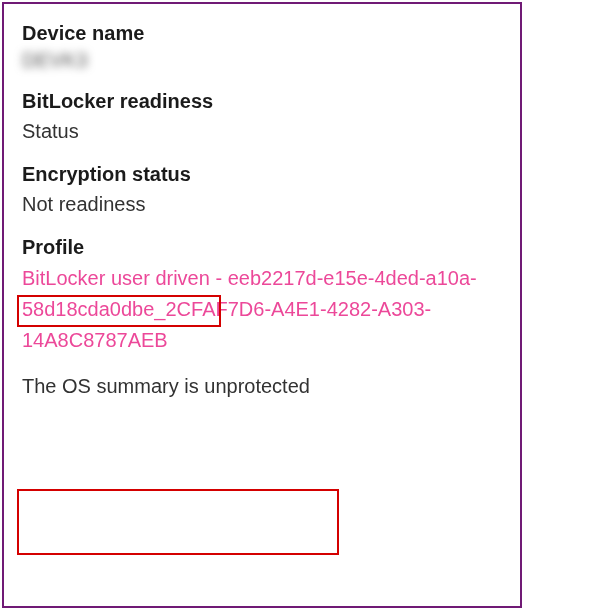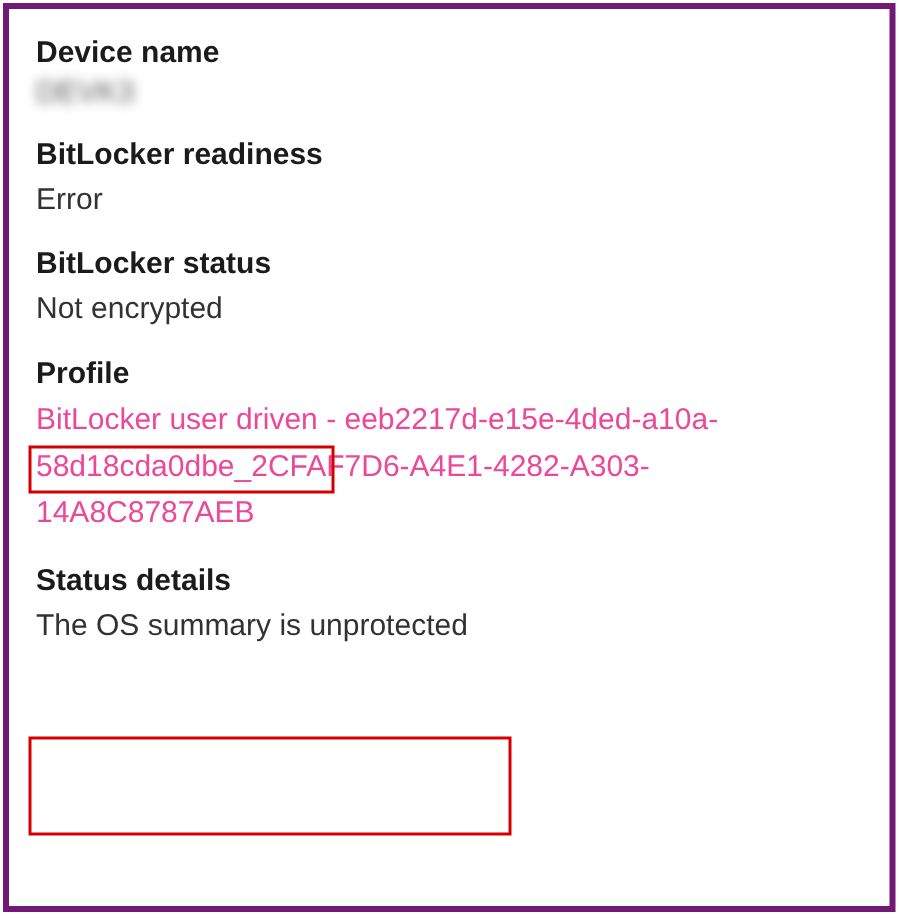--- a/index.html
+++ b/index.html
@@ -7,22 +7,22 @@
       padding: 0;
       box-sizing: border-box;
     }
     body {
       font-family: "Segoe UI", Tahoma, Geneva, Verdana, sans-serif;
       background: #fff;
       width: 599px;
       height: 610px;
     }
     .panel {
-      border: 4px solid #701a75;
-      width: 595px;
+      border: 2px solid #701a75;
+      width: 520px;
       height: 606px;
       margin: 2px;
       padding: 16px 18px;
       position: relative;
     }
     .field {
       margin-bottom: 16px;
     }
     .label {
       font-weight: 600;
@@ -76,37 +76,36 @@
 
 <div class="panel">
 
   <div class="field">
     <div class="label">Device name</div>
     <span class="blurred">DEVK3</span>
   </div>
 
   <div class="field">
     <div class="label">BitLocker readiness</div>
-    <div class="value">Error</div>
+    <div class="value">Status</div>
   </div>
 
   <div class="field">
-    <div class="label">BitLocker status</div>
-    <div class="value">Not encrypted</div>
+    <div class="label">Encryption status</div>
+    <div class="value">Not readiness</div>
   </div>
 
   <div class="field">
     <div class="label">Profile</div>
     <div class="profiles-value">
       <span>BitLocker user driven</span><span> - </span><span>eeb2217d-e15e-4ded-a10a-58d18cda0dbe_2CFAF7D6-A4E1-4282-A303-14A8C8787AEB</span>
     </div>
   </div>
 
 
   <div class="field">
-    <div class="label">Status details</div>
     <div class="value">The OS summary is unprotected</div>
   </div>
 
   <div id="hl1" class="highlight-box"></div>
   <div id="hl2" class="highlight-box"></div>
 
 </div>
 
 </body></html>

